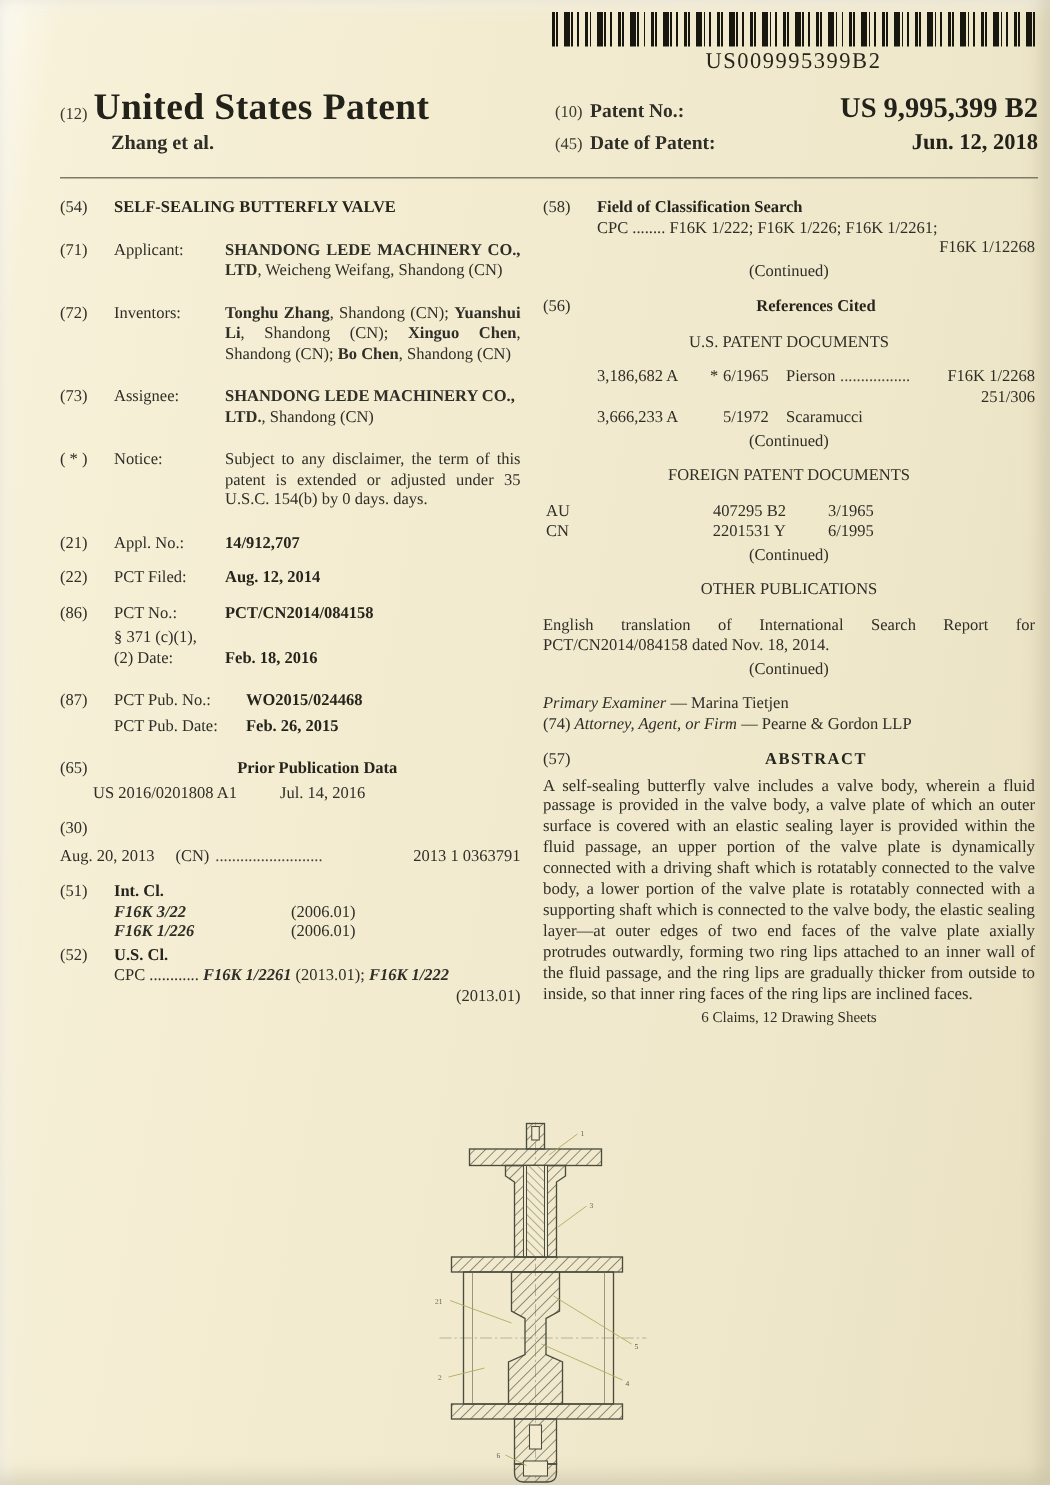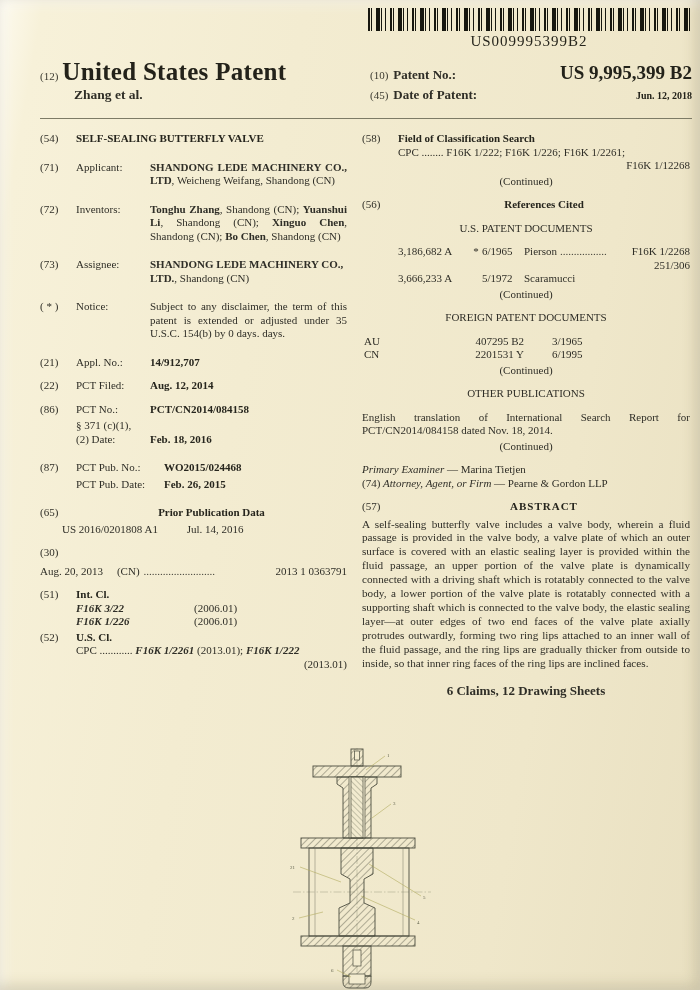--- a/index.html
+++ b/index.html
@@ -24,21 +24,21 @@
   
   .header{position:absolute;left:40px;top:58px;width:652px;display:flex;}
   .header-left{width:330px;}
   .code{font-size:11px;color:#3a392f;}
   .big-title{font-size:25px;font-weight:bold;color:#23221a;letter-spacing:.3px;}
   .author{font-size:13.5px;font-weight:bold;margin-left:34px;margin-top:1px;}
   .header-right{width:322px;padding-top:4px;}
   .hr-row{display:flex;align-items:baseline;margin-bottom:3px;}
   .hr-label{font-size:13px;font-weight:bold;margin-left:5px;}
   .hr-value-lg{font-size:19px;font-weight:bold;margin-left:auto;color:#23221a;}
-  .hr-value{font-size:10px;font-weight:bold;margin-left:auto;color:#23221a;}
+  .hr-value{font-size:15px;font-weight:bold;margin-left:auto;color:#23221a;}
   .rule{position:absolute;left:40px;top:118px;width:652px;height:0;border-top:1.5px solid #7d7b66;}
   
   .col{position:absolute;top:132px;font-size:11px;line-height:13.5px;}
   .col-left{left:40px;width:307px;}
   .col-right{left:362px;width:328px;}
   .b{font-weight:bold;color:#26251d;}
   .bi{font-weight:bold;font-style:italic;}
   .blk{margin-bottom:15px;}
   .blk-sm{margin-bottom:10px;}
   .row3{display:grid;grid-template-columns:34px 72px 1fr;column-gap:2px;}
@@ -58,21 +58,21 @@
   .us-n{width:72px;}
   .us-s{width:12px;text-align:center;}
   .us-d{width:42px;}
   .us-name{white-space:nowrap;}
   .us-dots{flex:1;overflow:hidden;white-space:nowrap;margin:0 3px;color:#45443a;}
   .fr-row{display:flex;padding-left:2px;align-items:center;}
   .fr-c{width:50px;}
   .fr-n{width:110px;text-align:right;}
   .fr-d{margin-left:28px;}
   .abstract{font-size:11.2px;line-height:13.9px;}
-  .claims{font-size:13px;font-weight:bold;margin-top:14px;}
+  .claims{font-size:10px;font-weight:normal;margin-top:2px;}
   .cont{margin-top:2px;}
   
   .figure{position:absolute;left:287px;top:746px;width:150px;height:244px;}
   .figure svg{width:100%;height:100%;display:block;}
   .ol{fill:none;stroke:#4b4c3e;stroke-width:0.9;}
   .hA{fill:url(#hA);stroke:#4b4c3e;stroke-width:0.9;}
   .hB{fill:url(#hB);stroke:#4b4c3e;stroke-width:0.7;}
   .bg{fill:#f2ebcf;stroke:#4b4c3e;stroke-width:0.7;}
   .thin{stroke:#6c6d5a;stroke-width:0.45;fill:none;}
   .axis{stroke:#9b9a80;stroke-width:0.45;stroke-dasharray:8 2 1.5 2;fill:none;}

